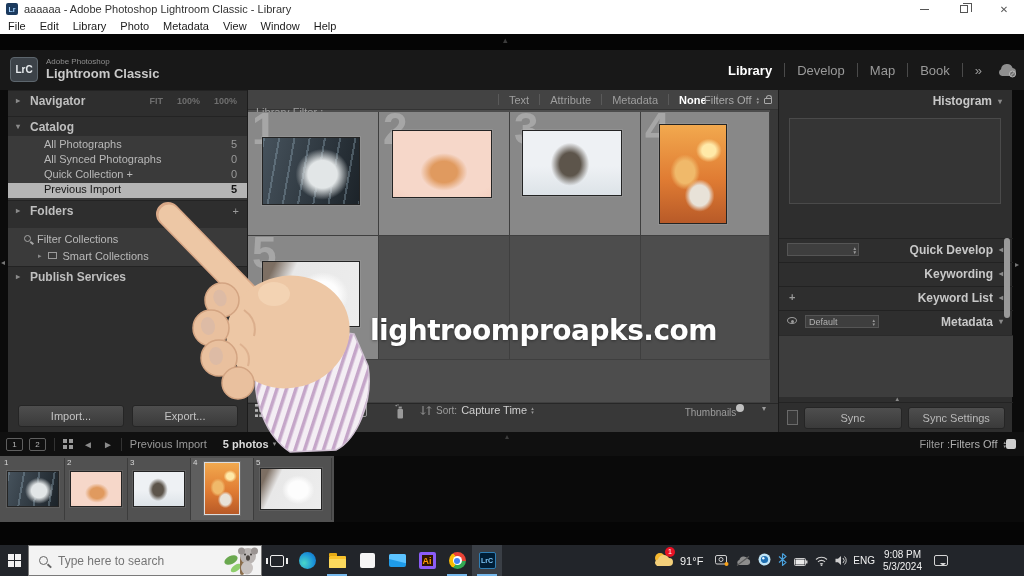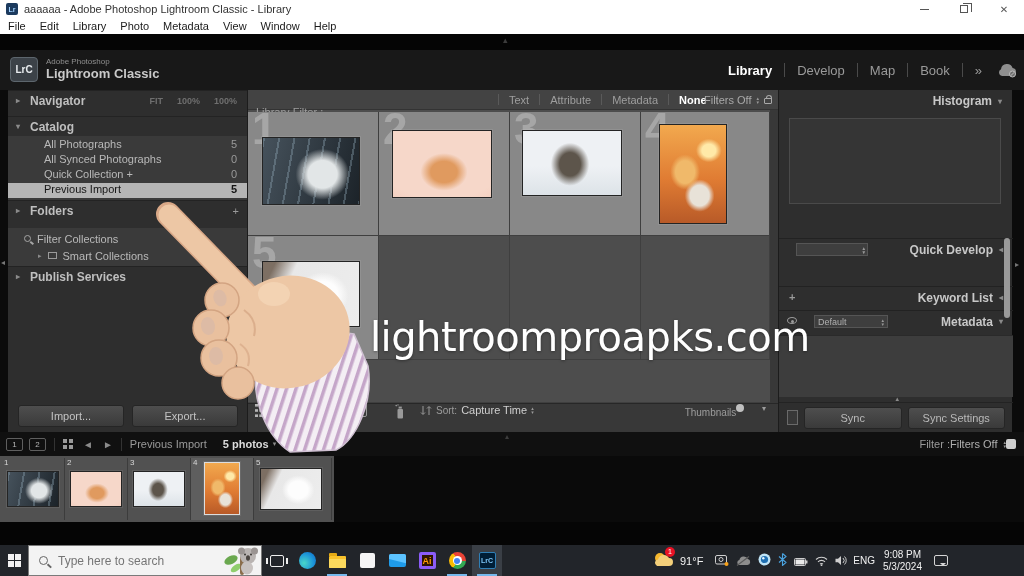--- a/index.html
+++ b/index.html
@@ -93,21 +93,21 @@
       radial-gradient(120% 120% at 50% 30%, #f6d7c9 0 60%, #eec0ae 100%);}
   .p3{background:radial-gradient(28% 48% at 48% 52%, #5d554b 0 38%, rgba(93,85,75,0) 70%),
       linear-gradient(180deg,#eef1f4 0 55%, #dde3e8 100%);}
   .p4{background:radial-gradient(26% 16% at 74% 26%, #ffe9a8 0 40%, rgba(255,233,168,0) 75%),
       radial-gradient(30% 24% at 38% 48%, #f0b96a 0 48%, rgba(240,185,106,0) 75%),
       radial-gradient(30% 22% at 60% 72%, #e8e2d8 0 48%, rgba(232,226,216,0) 75%),
       linear-gradient(180deg,#f2a94e 0%,#e07c33 55%,#b85a28 100%);}
   .p5{background:radial-gradient(36% 48% at 62% 52%, #fdfdfd 0 45%, rgba(253,253,253,0) 75%),
       linear-gradient(115deg,#7d6f63 0 10%, #e8e8e8 28%, #ededed 100%);}
 
-  .watermark{position:absolute;left:122px;top:224px;z-index:20;font-size:40px;font-weight:400;color:#fff;
+  .watermark{position:absolute;left:122px;top:224px;z-index:20;font-size:28px;font-weight:700;color:#fff;
              letter-spacing:-0.5px;text-shadow:0 1px 3px rgba(0,0,0,0.35);font-family:"DejaVu Sans","Liberation Sans",sans-serif;}
 
   .toolbar{position:absolute;left:0;top:313px;width:530px;height:29px;background:#383838;border-top:1px solid #272727;
            display:flex;align-items:flex-start;font-size:10px;color:#9c9c9c;}
   .ticon{margin-left:7px;display:inline-flex;}
   .sortblk{position:absolute;left:172px;display:flex;align-items:center;gap:4px;}
   .sortblk .val{color:#cfcfcf;font-size:11px;}
   .thumbsblk{position:absolute;left:415px;top:3px;width:95px;text-align:center;color:#9c9c9c;}
   .track{margin-top:3px;height:3px;background:#5a5a5a;border-radius:2px;position:relative;}
   .knob{position:absolute;left:42%;top:-3px;width:8px;height:8px;background:#c0c0c0;border-radius:50%;}
@@ -117,21 +117,21 @@
   .stepper::after{content:"▾";display:block;}
 
   
   .right-panel{position:absolute;left:778px;top:0;width:234px;height:342px;background:#2e2e2e;border-left:1px solid #1c1c1c;}
   .rp-head{height:22px;display:flex;align-items:center;justify-content:flex-end;gap:6px;font-size:12px;font-weight:bold;
            color:#c8c8c8;padding:0 10px;border-top:1px solid #222;}
   .rp-head .arrow{color:#8a8a8a;font-size:8px;}
   .histo-box{position:absolute;left:10px;top:28px;width:212px;height:86px;background:#353535;border:1px solid #4a4a4a;}
   .rp-row{position:relative;}
   .mini-combo{position:absolute;left:8px;top:4px;height:13px;background:#3e3e3e;border:1px solid #555;
-              display:flex;align-items:center;justify-content:flex-end;padding:0 2px;margin-left:9px;}
+              display:flex;align-items:center;justify-content:flex-end;padding:0 2px;}
   .rp-plus{position:absolute;left:10px;top:4px;color:#9a9a9a;font-size:11px;}
   .eye{position:absolute;left:8px;top:6px;width:10px;height:7px;border:1px solid #9a9a9a;border-radius:50%;}
   .eye::before{content:"";position:absolute;left:3px;top:1.5px;width:3px;height:3px;background:#9a9a9a;border-radius:50%;}
   .meta-box{position:absolute;left:0px;top:245px;width:234px;height:62px;background:#3d3d3d;border-top:1px solid #2a2a2a;}
   .sync-row{position:absolute;left:0;top:312px;width:234px;height:30px;border-top:1px solid #232323;display:flex;align-items:center;gap:6px;padding:0 8px;}
   .sync-chip{width:11px;height:15px;border:1px solid #6a6a6a;background:#383838;}
   .sync-row .lr-btn{flex:1;color:#b9b9b9;}
   .rp-upderow{position:absolute;left:50%;top:305px;color:#8a8a8a;font-size:7px;}
   .rp-scroll{position:absolute;right:2px;top:148px;width:6px;height:80px;background:#9a9a9a;border-radius:3px;}
 
@@ -466,20 +466,24 @@
         <span class="arrow tr-d"></span>
       </div>
       <div class="histo-box"></div>
       <div class="rp-head rp-row" style="position:absolute;left:0;top:148px;width:234px;">
         <span class="mini-combo" style="width:72px;">
             <span class="stepper"></span>
           </span>
         <span>Quick Develop</span>
         <span class="arrow tr-l"></span>
       </div>
+      <div class="rp-head rp-row" style="position:absolute;left:0;top:172px;width:234px;">
+        <span>Keywording</span>
+        <span class="arrow tr-l"></span>
+      </div>
       <div class="rp-head rp-row" style="position:absolute;left:0;top:196px;width:234px;">
         <span class="rp-plus">+</span>
         <span>Keyword List</span>
         <span class="arrow tr-l"></span>
       </div>
       <div class="rp-head rp-row" style="position:absolute;left:0;top:220px;width:234px;">
         <span class="eye"></span>
         <span class="mini-combo" style="left:26px;width:74px;justify-content:space-between;padding:0 3px;font-size:9px;font-weight:normal;color:#b0b0b0;">
           <span>Default</span>
           <span class="stepper"></span>

